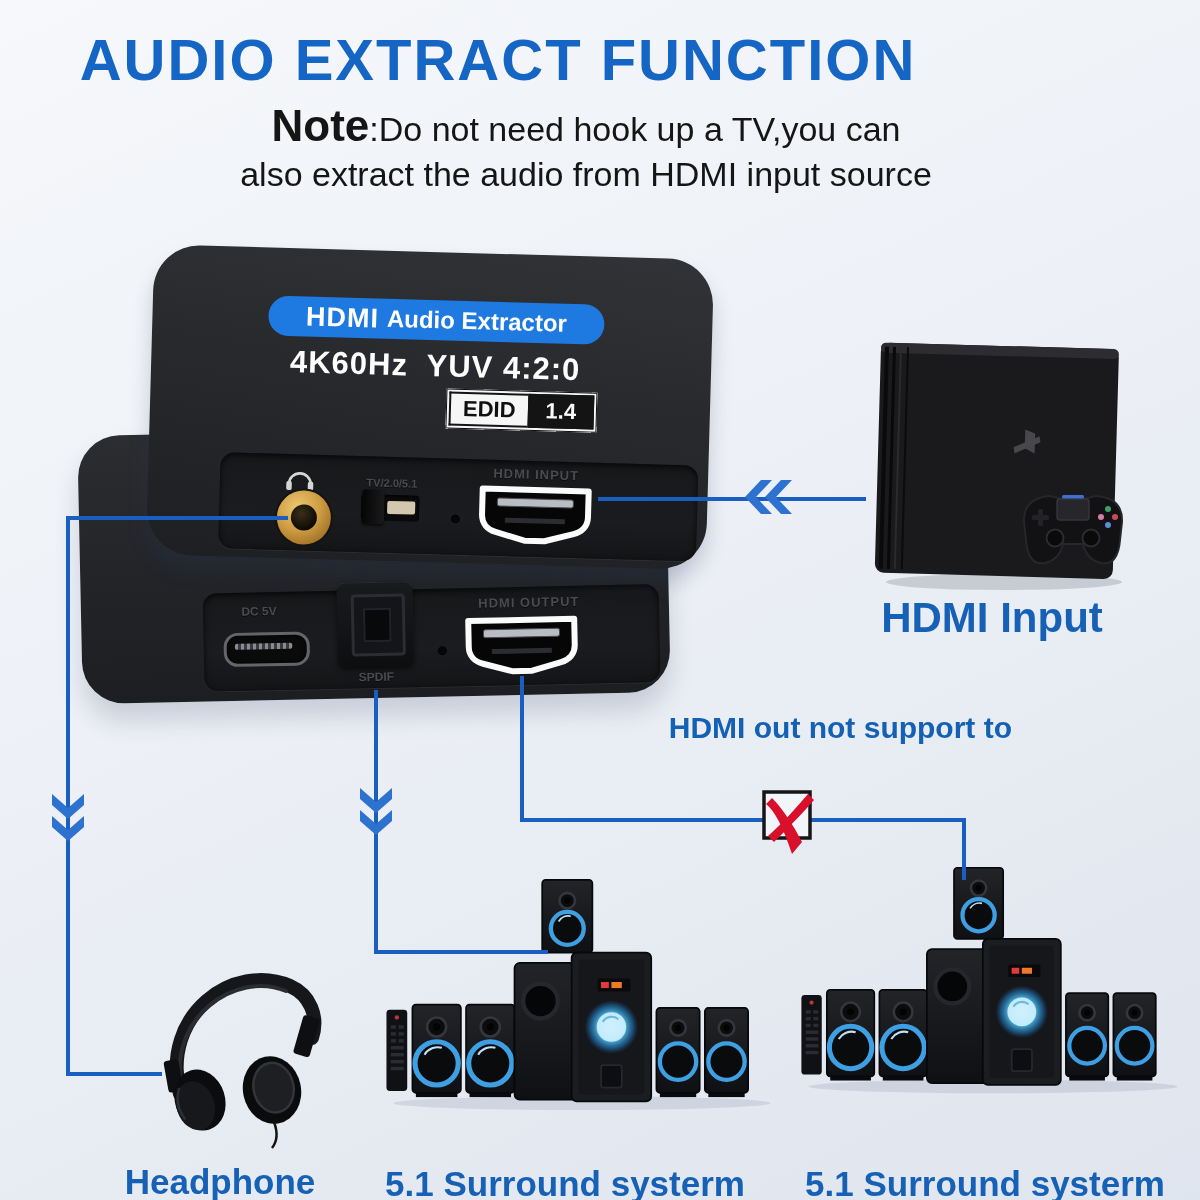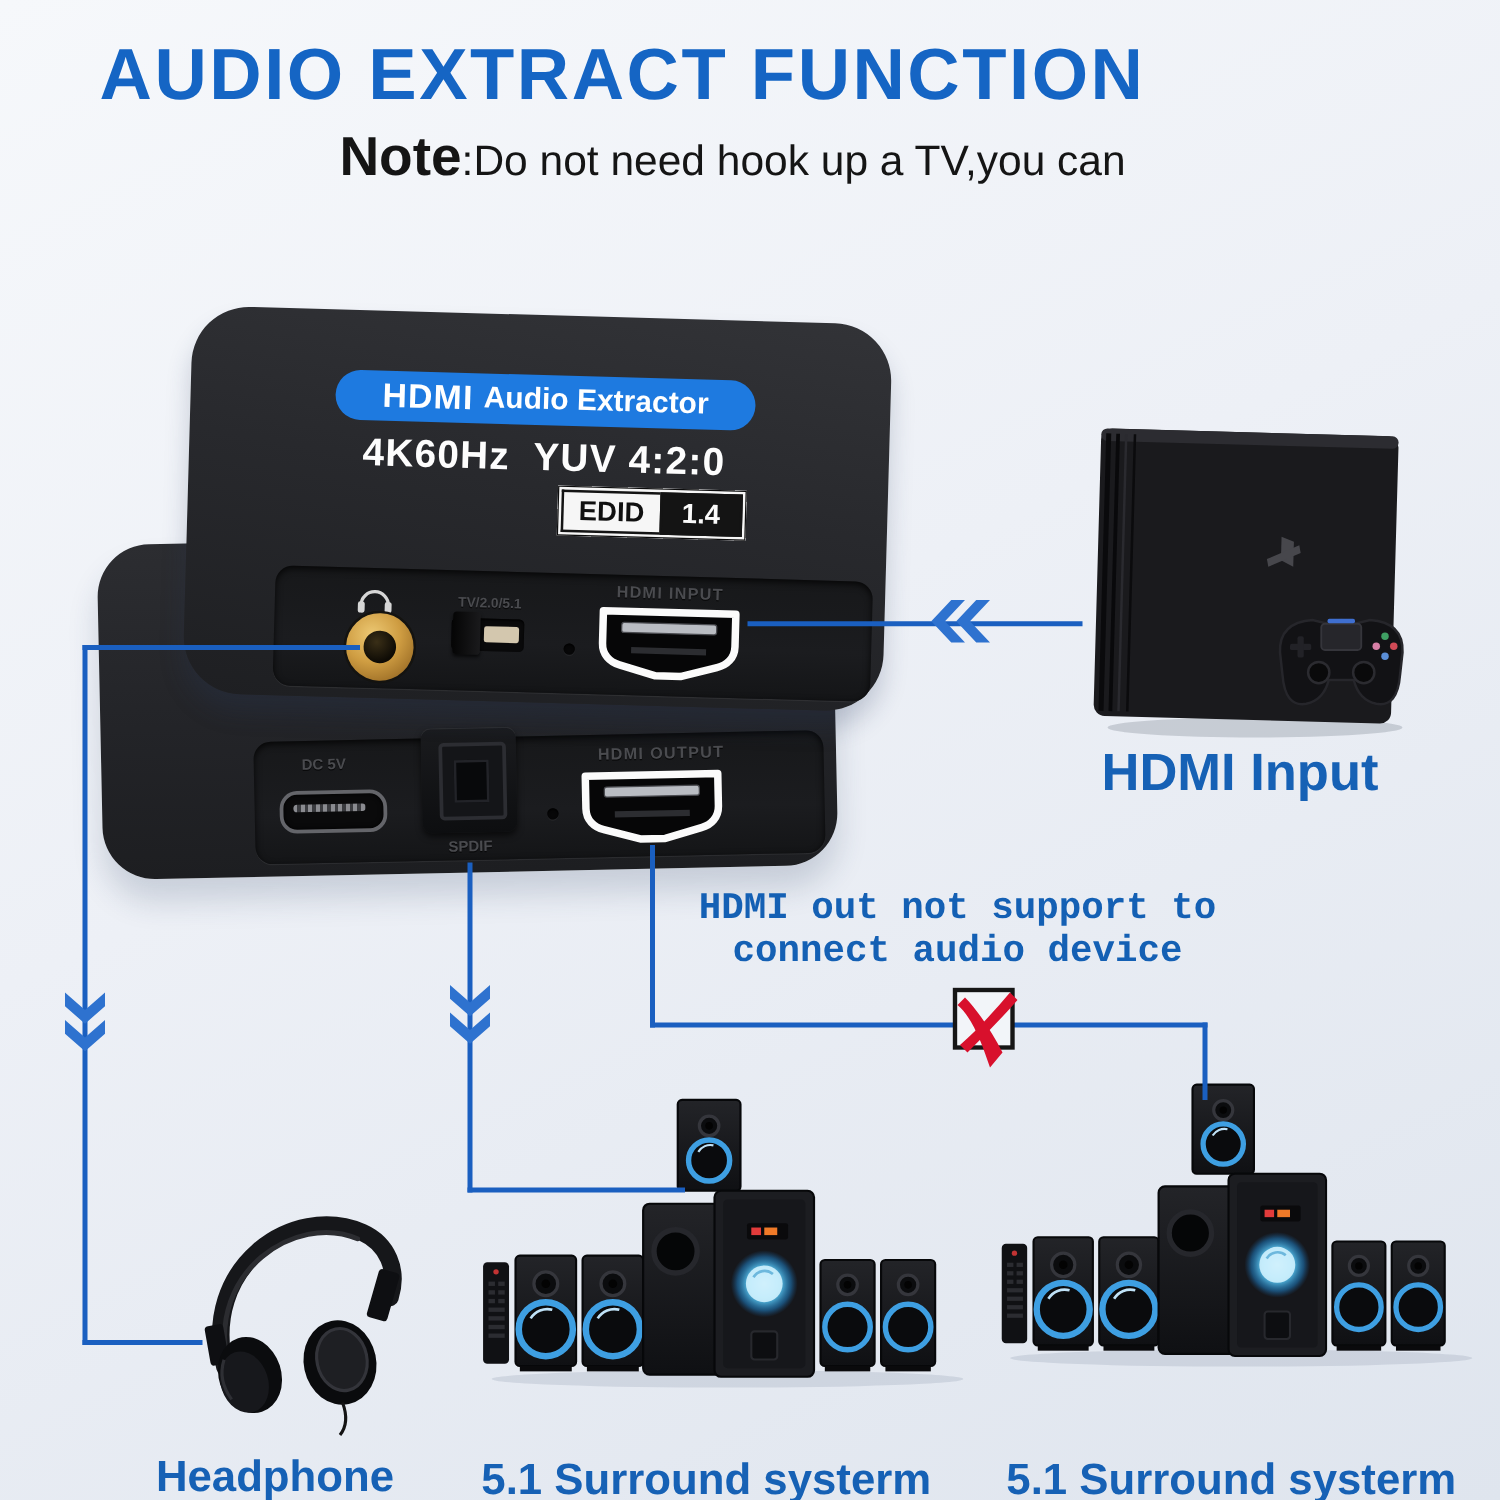--- a/index.html
+++ b/index.html
@@ -60,34 +60,35 @@
 
   .spdif{left:134px;top:-8px;width:76px;height:84px;background:linear-gradient(180deg,#1a1b1e,#0d0e10);
          border-radius:8px;box-shadow:0 1px 0 rgba(255,255,255,.08) inset, 0 3px 5px rgba(0,0,0,.6);}
   .spdif .in1{position:absolute;left:14px;top:12px;width:48px;height:56px;background:#141518;border:3px solid #2c2d32;border-radius:4px;}
   .spdif .in2{position:absolute;left:26px;top:26px;width:24px;height:30px;background:#08090b;border:2px solid #222328;}
 
   
   .line{background:#1a5fc0;z-index:6;}
   .blue-label{color:#1661b5;font-weight:700;z-index:7;}
 
-  .warning{left:520px;top:710px;width:492px;text-align:center;color:#1460b4;
-           font-size:30px;font-weight:700;line-height:1.18;z-index:7;font-family:Liberation Mono, monospace;}
+  .warning{left:520px;top:710px;width:492px;text-align:right;color:#1460b4;
+           font-size:30px;font-weight:700;line-height:1.18;z-index:7;}
   .lbl-bottom{font-size:35px;font-weight:700;color:#1661b5;text-align:center;z-index:7;margin-top:36px;}
 
   svg{display:block;}
 </style>
 </head>
 <body>
 
 <div class="stage">
 
   <div class="abs title">AUDIO EXTRACT FUNCTION</div>
   <div class="abs note">
     <span class="big">Note</span><span>:Do not need hook up a TV,you can</span><br>
+    <span>also extract the audio from HDMI input source</span>
   </div>
 
   <div class="abs box-bottom">
     <div class="abs panel panel-bot">
       <div class="abs emboss" style="left:16px;top:12px;width:80px;font-size:12px;">DC 5V</div>
       <div class="abs usbc">
           <div class="tongue"></div>
         </div>
       <div class="abs spdif">
           <div class="in1"></div>
@@ -166,21 +167,20 @@
   <div class="abs line" style="left:962px;top:818px;width:4px;height:62px;"></div>
 
   <svg class="abs" style="left:748px;top:780px;z-index:8;" width="78" height="84" viewBox="0 0 78 84">
     <rect x="16" y="12" width="46" height="46" fill="#f2f5f9" stroke="#161616" stroke-width="3.5"></rect>
     <path d="M20,56 C34,44 48,28 60,14 L66,20 C52,36 38,50 26,62 Z" fill="#d8102c"></path>
     <path d="M24,18 C34,28 46,46 54,62 L44,74 C38,56 30,34 18,24 Z" fill="#d8102c"></path>
   </svg>
 
   <div class="abs warning">
     <span>HDMI out not support to</span><br>
-    <span>connect audio device</span>
   </div>
   <div class="abs blue-label" style="left:860px;top:594px;width:264px;text-align:center;font-size:42px;">HDMI Input</div>
 
   <svg class="abs" style="left:852px;top:336px;z-index:4;" width="306" height="286" viewBox="0 0 306 286">
     <ellipse cx="152" cy="246" rx="118" ry="8" fill="rgba(20,30,50,0.16)"></ellipse>
     <g transform="rotate(1.6 150 120)">
       <rect x="26" y="10" width="238" height="230" rx="9" fill="#1a1a1d"></rect>
       <rect x="26" y="10" width="238" height="10" rx="5" fill="#2c2c31"></rect>
       <rect x="30" y="14" width="4" height="222" fill="#0a0a0c"></rect>
       <rect x="38" y="14" width="3" height="222" fill="#09090b"></rect>

